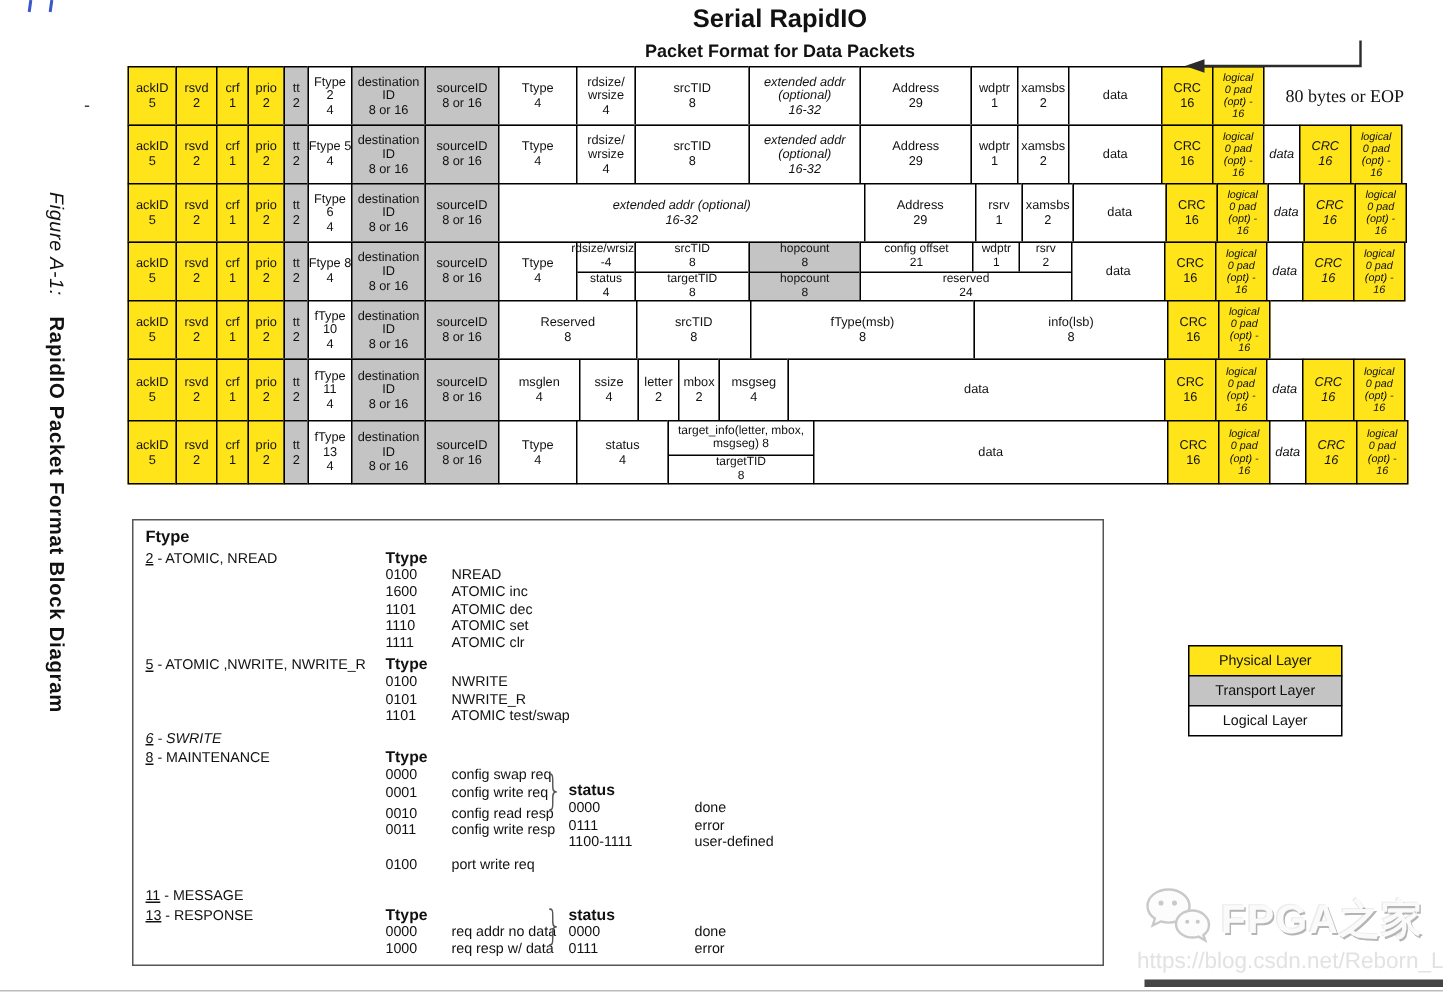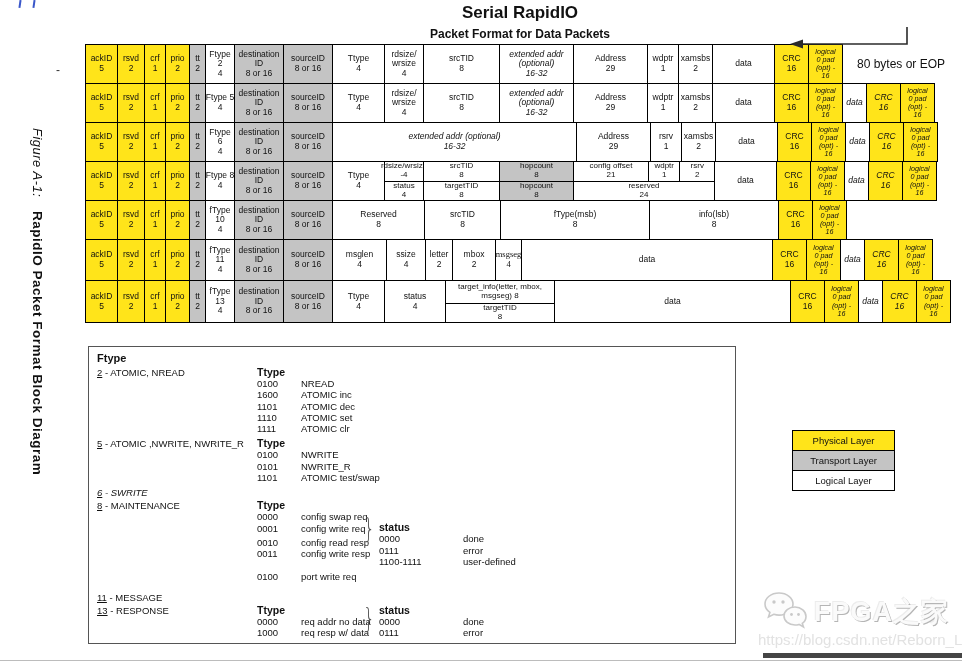--- a/index.html
+++ b/index.html
@@ -27,21 +27,21 @@
   .xs .ln{font-size:6.4px;line-height:7.4px;}
   .cell.stack{justify-content:stretch;align-items:stretch;}
   .subrow{display:flex;flex-direction:column;justify-content:center;align-items:center;
           box-sizing:border-box;}
   .subrow + .subrow{border-top:1px solid #000;}
   .subrow .ln{font-size:8px;line-height:8.8px;}
   .subrow.cols{flex-direction:row;align-items:stretch;justify-content:flex-start;}
   .icell{box-sizing:border-box;display:flex;flex-direction:column;justify-content:center;
          align-items:center;text-align:center;}
   .icell + .icell{border-left:1px solid #000;}
-  .after-label{display:flex;align-items:center;margin-left:14px;font-size:12px;white-space:nowrap;}
+  .after-label{display:flex;align-items:center;margin-left:14px;font-size:12px;white-space:nowrap;font-family:Liberation Serif, serif;}
   
   .callout{position:absolute;left:778px;top:16px;}
   
   .legend-box{position:absolute;left:88px;top:346px;width:648px;height:298px;
               box-sizing:border-box;border:1px solid #555;background:#fff;
               padding:5px 0 0 8px;overflow:hidden;}
   .legend-title{font-weight:bold;font-size:11px;margin-bottom:3px;}
   .sec{display:flex;font-size:9.5px;line-height:11.2px;margin-bottom:4px;}
   .sections .sec:nth-child(3){margin-bottom:2px;font-style:italic;}
   .sections .sec:nth-child(4){margin-bottom:10px;}
@@ -560,25 +560,25 @@
           <div class="ln">4</div>
         </div>
         <div class="cell" style="width: 40px;">
           <div class="ln">ssize</div>
           <div class="ln">4</div>
         </div>
         <div class="cell" style="width: 28px;">
           <div class="ln">letter</div>
           <div class="ln">2</div>
         </div>
-        <div class="cell" style="width: 44px;">
+        <div class="cell" style="width: 28px;">
           <div class="ln">mbox</div>
           <div class="ln">2</div>
         </div>
-        <div class="cell" style="width: 27px; font-family: Liberation Serif, serif;">
+        <div class="cell" style="width: 47px;">
           <div class="ln">msgseg</div>
           <div class="ln">4</div>
         </div>
         <div class="cell" style="width: 252px;">
           <div class="ln">data</div>
         </div>
         <div class="cell" style="width: 35px; background: rgb(255, 228, 26);">
           <div class="ln">CRC</div>
           <div class="ln">16</div>
         </div>
@@ -638,21 +638,21 @@
           <div class="ln">8 or 16</div>
         </div>
         <div class="cell" style="width: 53px;">
           <div class="ln">Ttype</div>
           <div class="ln">4</div>
         </div>
         <div class="cell" style="width: 62px;">
           <div class="ln">status</div>
           <div class="ln">4</div>
         </div>
-        <div class="cell stack" style="width: 110px;">
+        <div class="cell stack" style="width: 98px;">
           <div class="subrow sm" style="height: 26px;">
             <div class="ln">target_info(letter, mbox,</div>
             <div class="ln">msgseg)  8</div>
           </div>
           <div class="subrow sm" style="flex: 1 1 0%;">
             <div class="ln">targetTID</div>
             <div class="ln">8</div>
           </div>
         </div>
         <div class="cell" style="width: 237px;">

